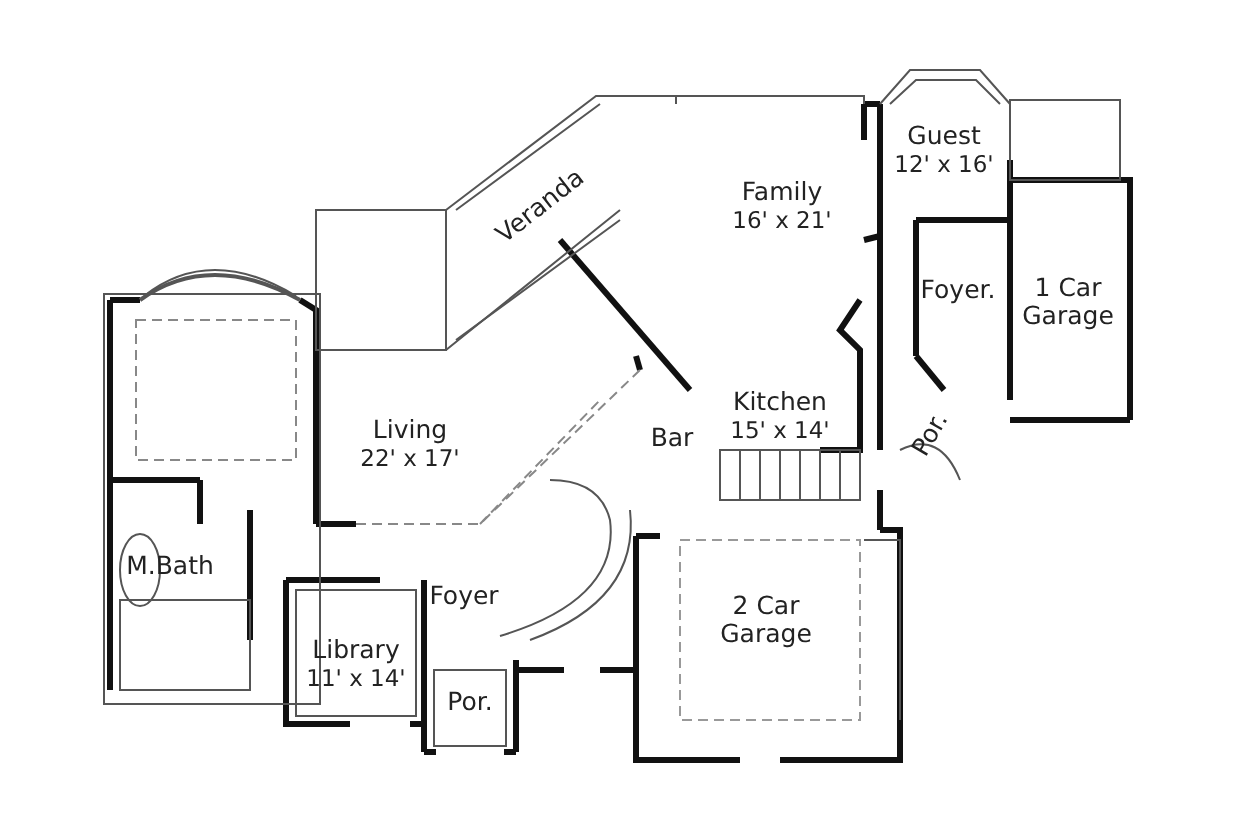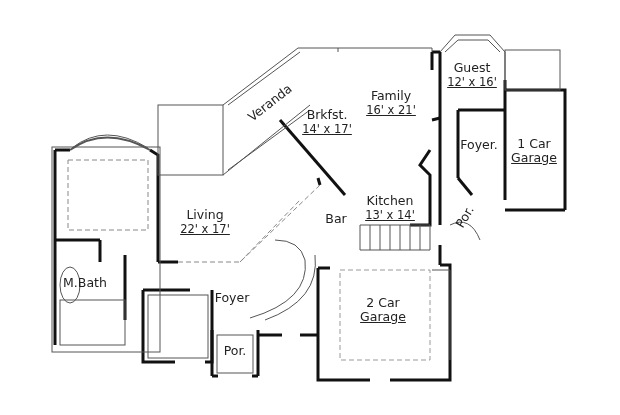--- a/index.html
+++ b/index.html
@@ -1,20 +1,20 @@
 <!DOCTYPE html>
 <html><head>
 <meta charset="utf-8">
 <style>
   html,body{margin:0;padding:0;background:#fff;}
   #stage{position:relative;width:620px;height:415px;overflow:hidden;background:#fff;
     font-family:"DejaVu Sans","Liberation Sans",sans-serif;color:#222;}
   svg{position:absolute;left:0;top:0;}
   .lbl{position:absolute;text-align:center;font-size:12.5px;line-height:14px;white-space:nowrap;transform:translateX(-50%);}
-  .lbl .d{font-size:11.5px;display:block;text-decoration:underline;}
+  .lbl .d{font-size:11.5px;display:block;}
 </style>
 </head>
 <body>
 
 <div id="stage">
 <svg width="620" height="415" viewBox="0 0 620 415">
   <g fill="none" stroke="#111" stroke-width="3" stroke-linejoin="miter">
 
     <path d="M55 150 L55 345 M55 150 L70 150 M150 150 L158 155 L158 262"></path>
 
@@ -82,54 +82,54 @@
 
     <ellipse cx="70" cy="285" rx="10" ry="18"></ellipse>
     <rect x="60" y="300" width="65" height="45"></rect>
   </g>
 </svg>
 
 <div class="lbl" style="left:205px;top:208px">
   <span>Living</span>
   <span class="d">22' x 17'</span>
 </div>
-<div class="lbl" style="left:327px;top:108px">
-  <span>Brkfst.</span>
-  <span class="d">14' x 17'</span>
-</div>
 <div class="lbl" style="left:391px;top:89px">
   <span>Family</span>
   <span class="d">16' x 21'</span>
 </div>
 <div class="lbl" style="left:472px;top:61px">
   <span>Guest</span>
   <span class="d">12' x 16'</span>
 </div>
 <div class="lbl" style="left:479px;top:138px">
   <span>Foyer.</span>
 </div>
 <div class="lbl" style="left:534px;top:137px">
   <span>1 Car</span>
   <span class="d" style="font-size:12.5px">Garage</span>
 </div>
 <div class="lbl" style="left:390px;top:194px">
   <span>Kitchen</span>
-  <span class="d">13' x 14'</span>
+  <span class="d">15' x 14'</span>
 </div>
 <div class="lbl" style="left:336px;top:212px">
   <span>Bar</span>
 </div>
 <div class="lbl" style="left:465px;top:210px;transform:translateX(-50%) rotate(-60deg)">
   <span>Por.</span>
 </div>
 <div class="lbl" style="left:85px;top:276px">
   <span>M.Bath</span>
 </div>
 <div class="lbl" style="left:232px;top:291px">
   <span>Foyer</span>
+</div>
+<div class="lbl" style="left:178px;top:318px">
+  <span>Library</span>
+  <span class="d">11' x 14'</span>
 </div>
 <div class="lbl" style="left:235px;top:344px">
   <span>Por.</span>
 </div>
 <div class="lbl" style="left:383px;top:296px">
   <span>2 Car</span>
   <span class="d" style="font-size:12.5px">Garage</span>
 </div>
 <div class="lbl" style="left:270px;top:96px;transform:translateX(-50%) rotate(-38deg)">
   <span>Veranda</span>

